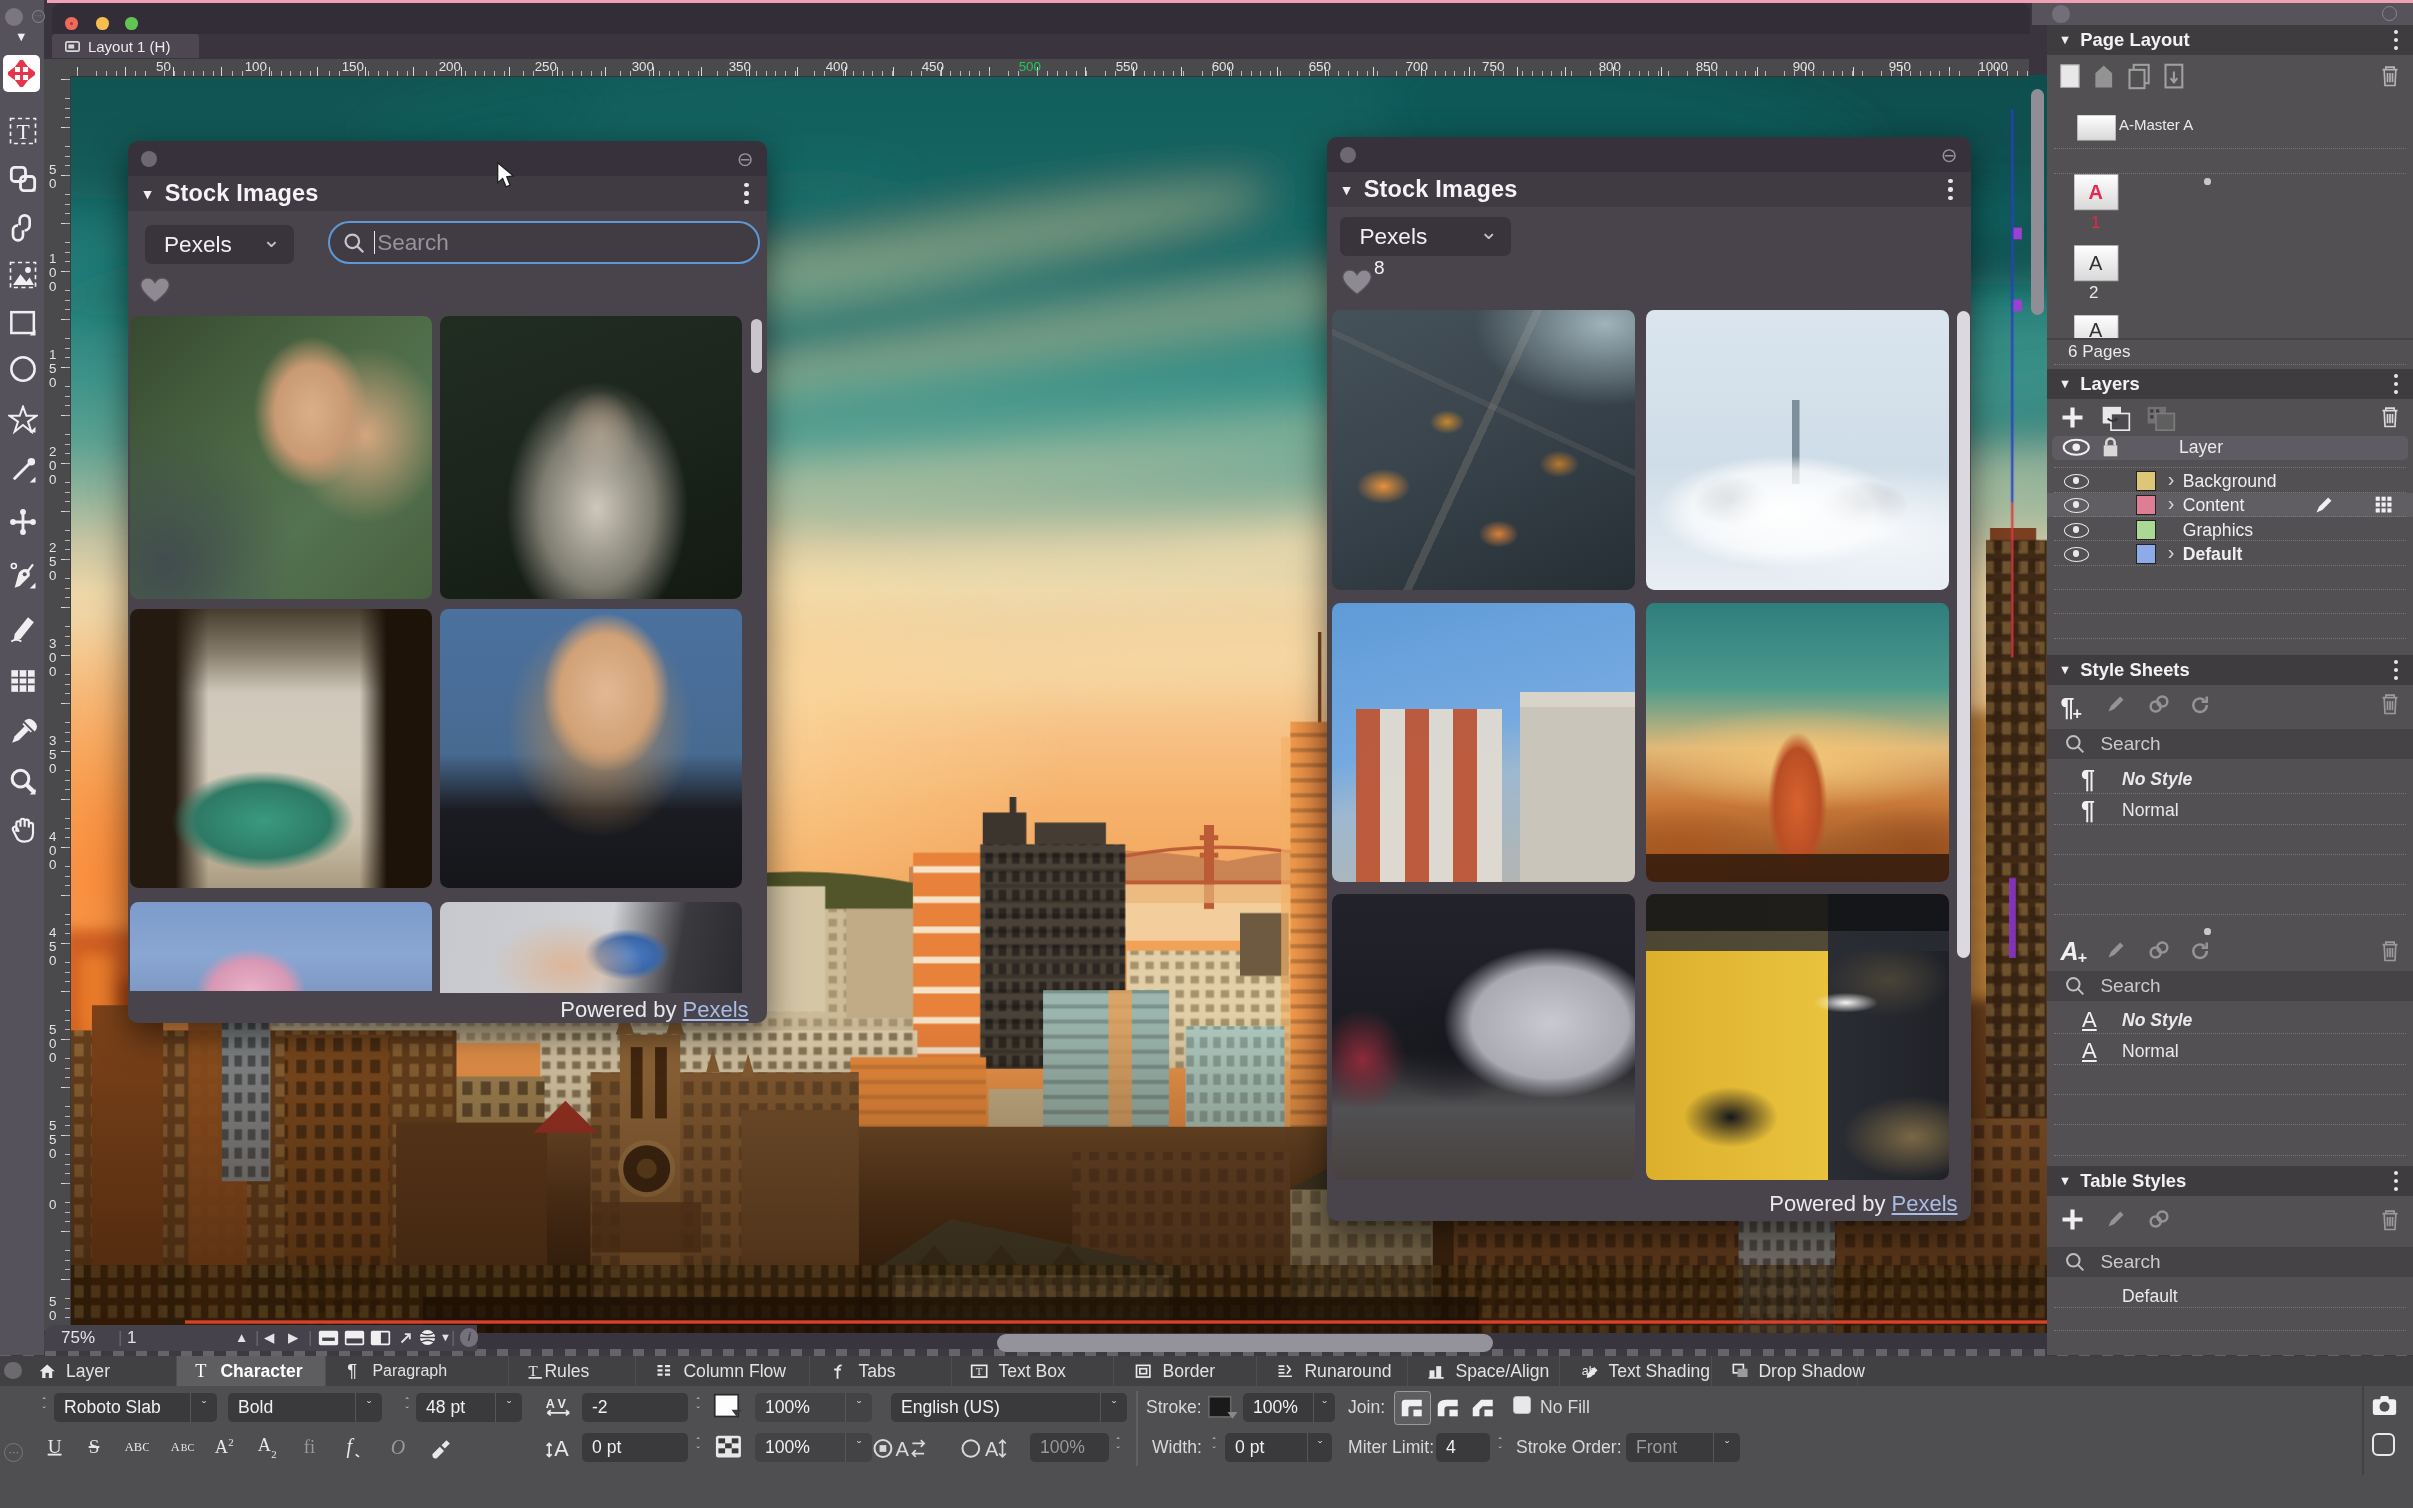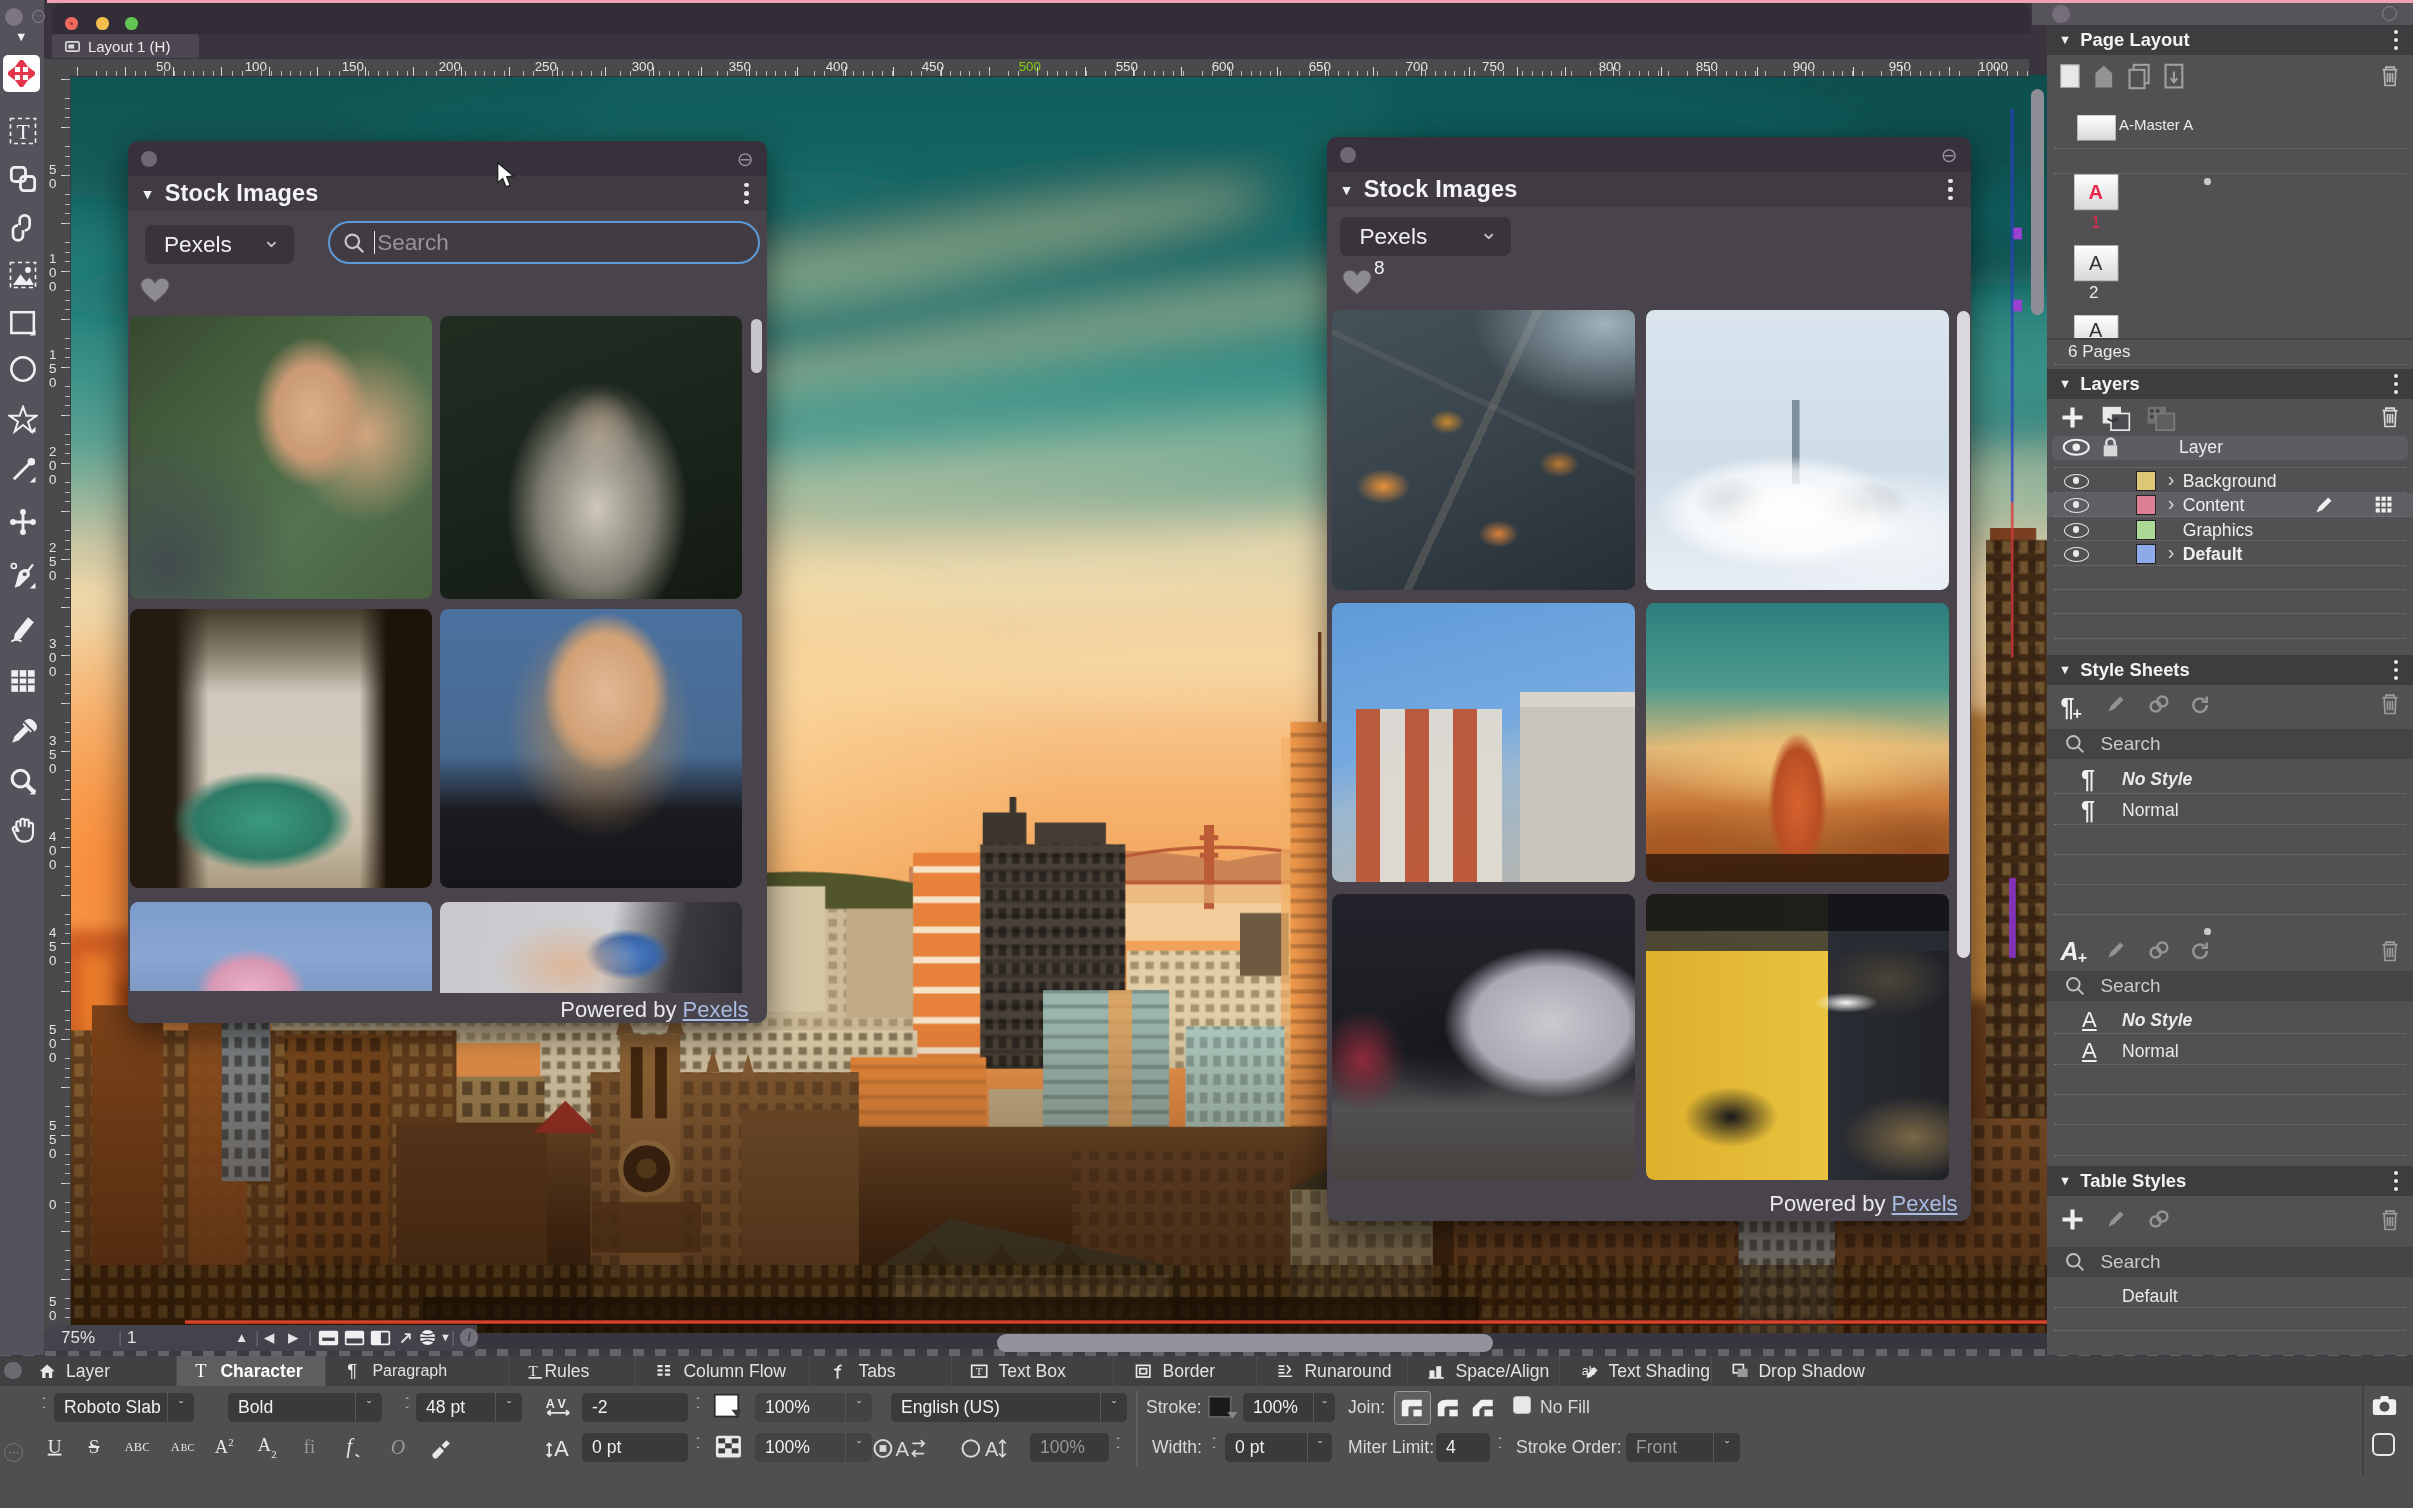--- a/index.html
+++ b/index.html
@@ -337,21 +337,21 @@
     <div id="hrulnums">
         <div class="abs" style="left:129px; top:59px; width:42px; text-align:right; color:#e2e2e3; font-size:13.4px;">50</div>
         <div class="abs" style="left:225px; top:59px; width:42px; text-align:right; color:#e2e2e3; font-size:13.4px;">100</div>
         <div class="abs" style="left:322px; top:59px; width:42px; text-align:right; color:#e2e2e3; font-size:13.4px;">150</div>
         <div class="abs" style="left:419px; top:59px; width:42px; text-align:right; color:#e2e2e3; font-size:13.4px;">200</div>
         <div class="abs" style="left:515px; top:59px; width:42px; text-align:right; color:#e2e2e3; font-size:13.4px;">250</div>
         <div class="abs" style="left:612px; top:59px; width:42px; text-align:right; color:#e2e2e3; font-size:13.4px;">300</div>
         <div class="abs" style="left:709px; top:59px; width:42px; text-align:right; color:#e2e2e3; font-size:13.4px;">350</div>
         <div class="abs" style="left:806px; top:59px; width:42px; text-align:right; color:#e2e2e3; font-size:13.4px;">400</div>
         <div class="abs" style="left:902px; top:59px; width:42px; text-align:right; color:#e2e2e3; font-size:13.4px;">450</div>
-        <div class="abs" style="left:999px; top:59px; width:42px; text-align:right; color:#84cc16; font-size:13.4px;">500</div>
+        <div class="abs" style="left:999px; top:59px; width:42px; text-align:right; color:#22c55e; font-size:13.4px;">500</div>
         <div class="abs" style="left:1096px; top:59px; width:42px; text-align:right; color:#e2e2e3; font-size:13.4px;">550</div>
         <div class="abs" style="left:1192px; top:59px; width:42px; text-align:right; color:#e2e2e3; font-size:13.4px;">600</div>
         <div class="abs" style="left:1289px; top:59px; width:42px; text-align:right; color:#e2e2e3; font-size:13.4px;">650</div>
         <div class="abs" style="left:1386px; top:59px; width:42px; text-align:right; color:#e2e2e3; font-size:13.4px;">700</div>
         <div class="abs" style="left:1482px; top:59px; width:42px; text-align:left; color:#e2e2e3; font-size:13.4px;">750</div>
         <div class="abs" style="left:1579px; top:59px; width:42px; text-align:right; color:#e2e2e3; font-size:13.4px;">800</div>
         <div class="abs" style="left:1676px; top:59px; width:42px; text-align:right; color:#e2e2e3; font-size:13.4px;">850</div>
         <div class="abs" style="left:1773px; top:59px; width:42px; text-align:right; color:#e2e2e3; font-size:13.4px;">900</div>
         <div class="abs" style="left:1869px; top:59px; width:42px; text-align:right; color:#e2e2e3; font-size:13.4px;">950</div>
         <div class="abs" style="left:1966px; top:59px; width:42px; text-align:right; color:#e2e2e3; font-size:13.4px;">1000</div>
@@ -974,21 +974,21 @@
             <rect x="9" y="8" width="12" height="10" fill="#9a9a9a"></rect>
           </svg>
           <span style="color:#e2e1e3; font-size:17.6px; margin-left:10px; white-space:nowrap;">Drop Shadow</span>
         </div>
       </div>
 
     <div class="stepper" style="left:37px; top:37px;">
         <span>ˆ</span>
         <span>ˇ</span>
       </div>
-    <div class="fieldD" style="left:54px; top:37px; width:140px;">Roboto Slab<span class="chev">ˇ</span></div>
+    <div class="fieldD" style="left:54px; top:37px; width:163px;">Roboto Slab<span class="chev">ˇ</span></div>
     <div class="fieldD" style="left:228px; top:37px; width:154px;">Bold<span class="chev">ˇ</span></div>
     <div class="stepper" style="left:400px; top:37px;">
         <span>ˆ</span>
         <span>ˇ</span>
       </div>
     <div class="fieldD" style="left:416px; top:37px; width:106px;">48 pt<span class="chev">ˇ</span></div>
     <svg class="abs" style="left:544px; top:40px;" width="32" height="23.5" viewBox="0 0 38 28">
         <text x="2" y="14" font-size="15" font-weight="bold" fill="#e8e8e8" font-family="Liberation Sans">A</text>
         <text x="16" y="14" font-size="15" font-weight="bold" fill="#e8e8e8" font-family="Liberation Sans">V</text>
         <path d="M4,20 h26 M4,20 l4,-3 m-4,3 l4,3 M30,20 l-4,-3 m4,3 l-4,3" stroke="#e8e8e8" stroke-width="2" fill="none"></path>

